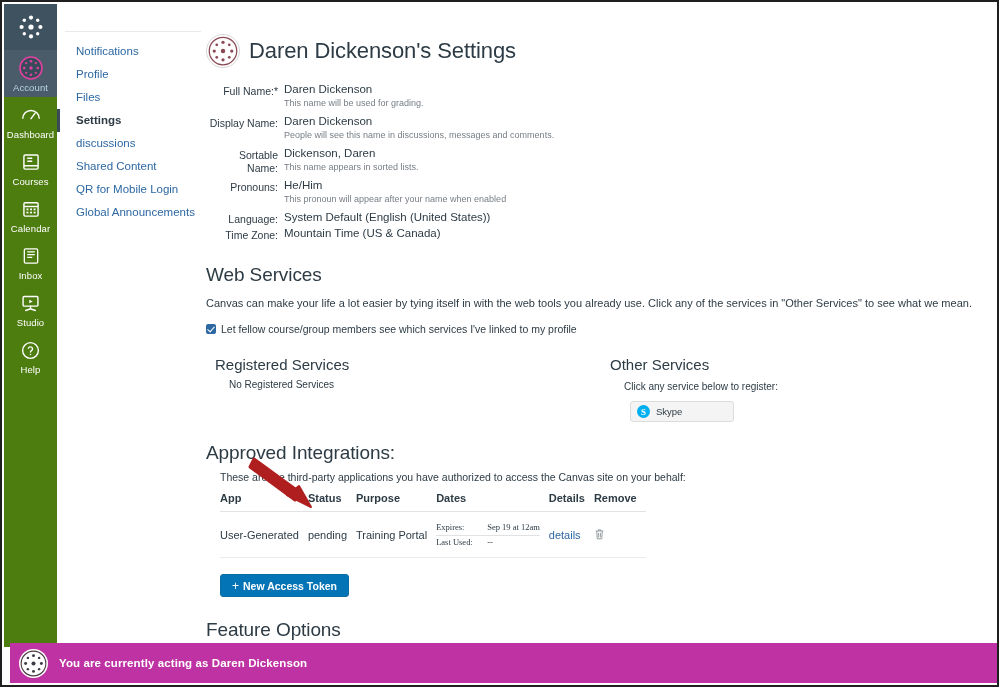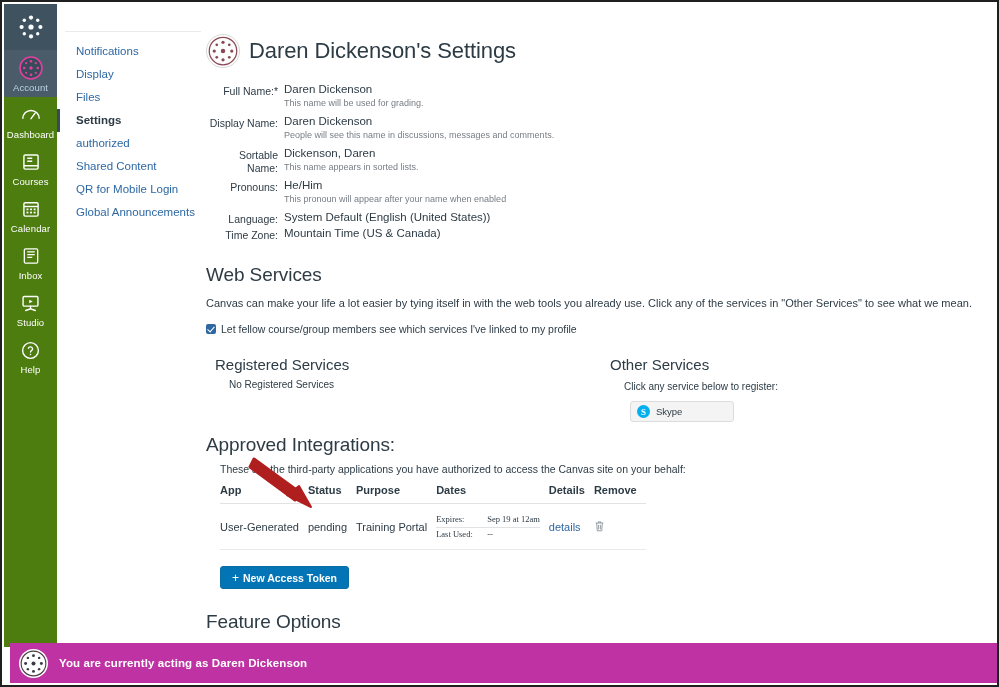--- a/index.html
+++ b/index.html
@@ -109,21 +109,21 @@
   }
   .dl-value { padding-bottom: 1px; }
   .dl-main { font-size: 11.5px; color: #2d3b45; line-height: 15px; }
   .dl-hint { font-size: 9px; color: #777e85; line-height: 13px; padding-bottom: 3px; }
 
   
   h2.sec {
     font-size: 19px; font-weight: normal; color: #2d3b45;
     margin: 22px 0 9px 0; letter-spacing: -.1px;
   }
-  h2.sec.tight { margin-top: 12px; margin-bottom: 7px; }
+  h2.sec.tight { margin-top: 20px; margin-bottom: 7px; }
   p.body {
     font-size: 11px; color: #2d3b45; line-height: 16px;
   }
   h3.sub {
     font-size: 15px; font-weight: normal; color: #2d3b45;
     margin: 0 0 6px 0;
   }
 
   .checkrow { display: flex; align-items: flex-start; gap: 5px; margin-top: 11px; cursor: pointer; }
   .cbox {
@@ -343,24 +343,24 @@
         </svg>
       </div>
       <div class="nav-label">Help</div>
     </div>
 
   </div>
 
   <div id="subnav">
     <div class="topline"></div>
     <a class="subnav-link">Notifications</a>
-    <a class="subnav-link">Display</a>
+    <a class="subnav-link">Profile</a>
     <a class="subnav-link">Files</a>
     <a class="subnav-link active">Settings</a>
-    <a class="subnav-link">authorized</a>
+    <a class="subnav-link">discussions</a>
     <a class="subnav-link">Shared Content</a>
     <a class="subnav-link">QR for Mobile Login</a>
     <a class="subnav-link">Global Announcements</a>
   </div>
 
   <div id="main">
 
     
     <div class="page-head">
       <div class="avatar-ring">

